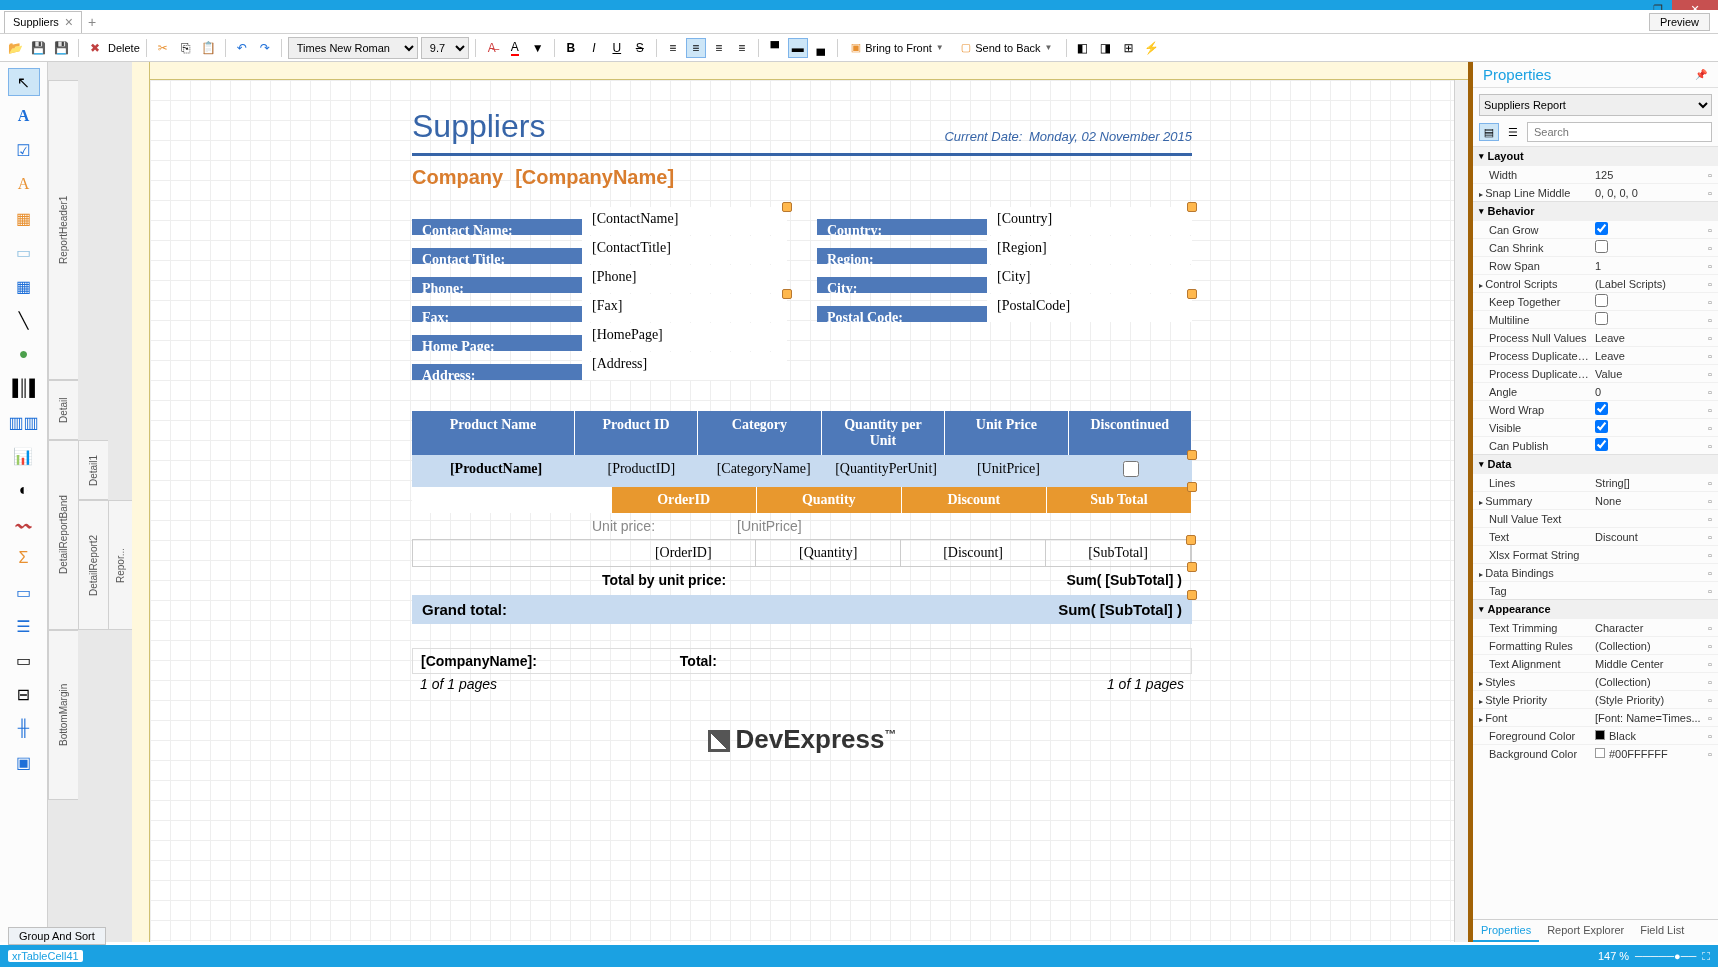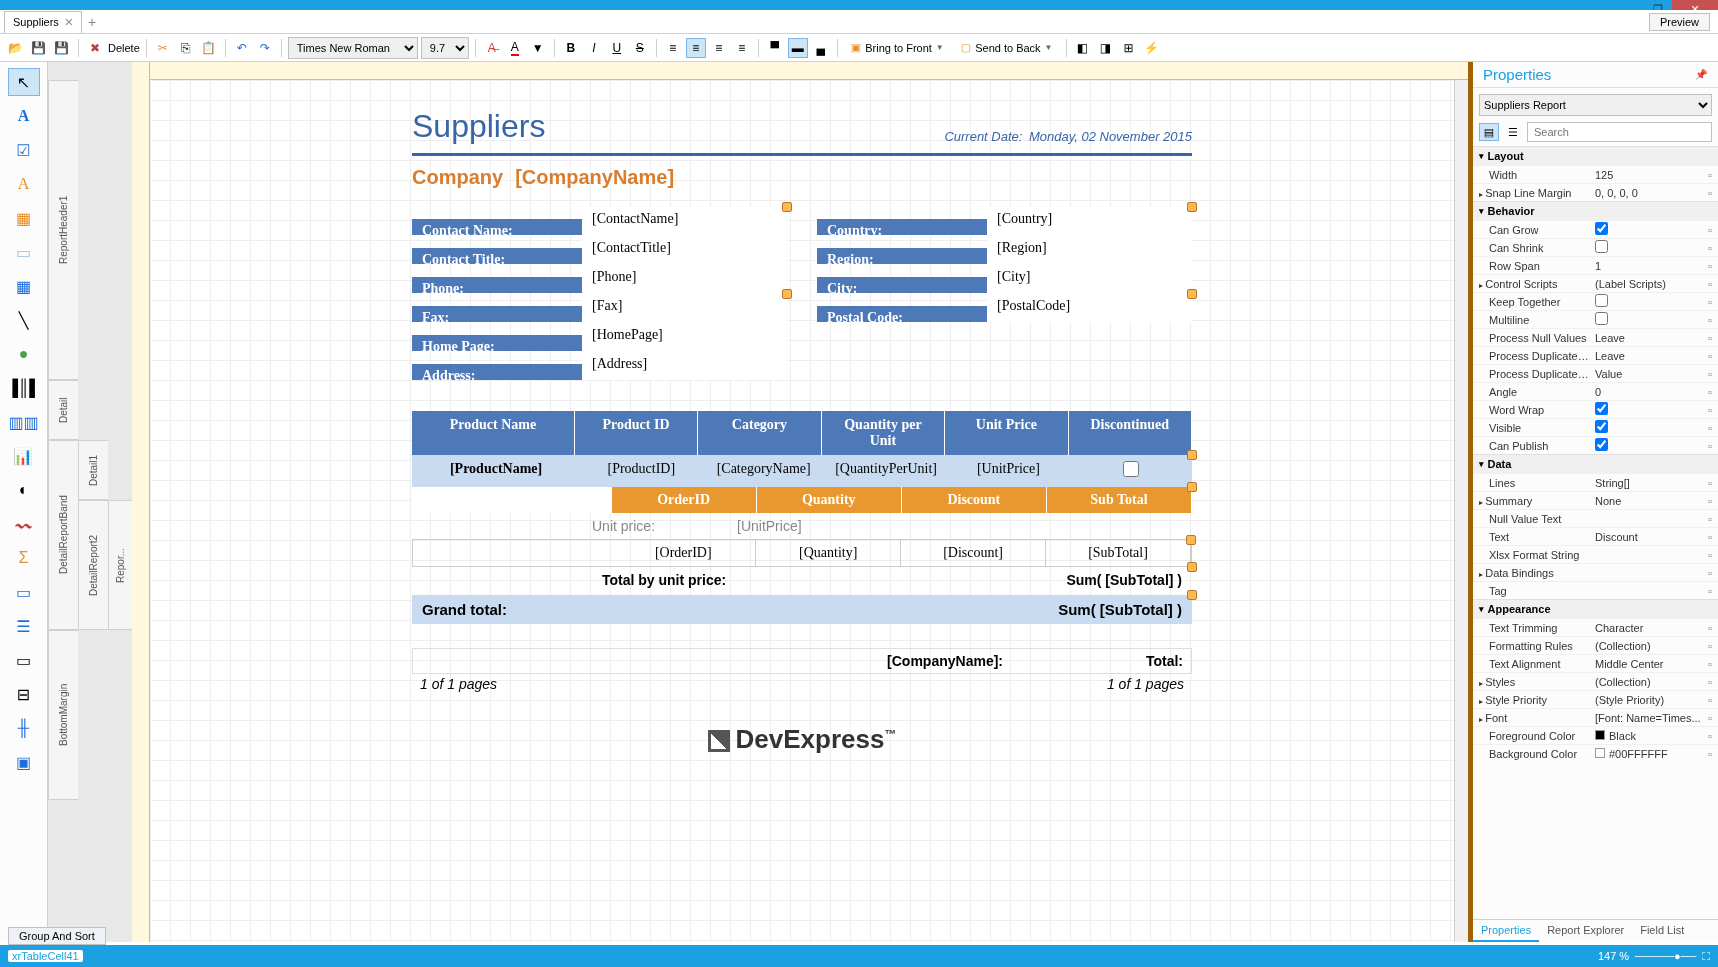--- a/index.html
+++ b/index.html
@@ -72,21 +72,21 @@
 .unit-row .lbl { width: 145px; }
 .order-row { display: flex; border: 1px solid #ccc; }
 .order-row > div { flex: 1; text-align: center; padding: 5px 4px; font-family: 'Times New Roman', serif; font-size: 14px; border-right: 1px solid #ccc; }
 .order-row .spacer { flex: 1.4; border: none; }
 .total-row { display: flex; padding: 5px 10px; font-weight: bold; font-family: 'Times New Roman', serif; font-size: 14px; }
 .total-row .lbl { flex: 1; }
 .total-row .val { width: 180px; text-align: right; }
 .grand-row { display: flex; padding: 6px 10px; font-weight: bold; font-family: 'Times New Roman', serif; font-size: 15px; background: #c8dbf0; margin-top: 2px; }
 .grand-row .lbl { flex: 1; }
 .grand-row .val { width: 180px; text-align: right; }
-.footer-row { display: flex; justify-content: flex-end; margin-top: 24px; font-family: 'Times New Roman', serif; font-size: 14px; border: 1px solid #ddd; }
+.footer-row { display: flex; justify-content: flex-start; margin-top: 24px; font-family: 'Times New Roman', serif; font-size: 14px; border: 1px solid #ddd; }
 .footer-row > div { padding: 4px 8px; }
 .pages-row { display: flex; justify-content: space-between; font-style: italic; font-family: 'Times New Roman', serif; font-size: 14px; padding: 2px 8px; }
 .logo { text-align: center; margin-top: 30px; font-size: 26px; font-weight: bold; color: #333; font-family: 'Arial', sans-serif; }
 .logo-box { display: inline-block; width: 22px; height: 22px; background: #555; margin-right: 6px; vertical-align: middle; position: relative; }
 .logo-box::after { content: ''; position: absolute; top: 3px; left: 3px; width: 16px; height: 16px; background: linear-gradient(45deg, #fff 50%, transparent 50%); }
 
 
 .props { width: 250px; background: #fcfcfc; border-left: 5px solid #a16207; display: flex; flex-direction: column; }
 .props-head { padding: 4px 10px; font-size: 15px; color: #1ba1e2; border-bottom: 1px solid #e0e0e0; display: flex; justify-content: space-between; align-items: center; }
 .props-pin { font-size: 10px; color: #888; cursor: pointer; }
@@ -401,21 +401,21 @@
       <input type="text" placeholder="Search" style="">
     </div>
     <div class="props-grid">
       <div class="prop-cat">Layout</div>
       <div class="prop-row">
           <div class="prop-name">Width</div>
           <div class="prop-val">125</div>
           <div class="prop-btn">▫</div>
         </div>
       <div class="prop-row">
-          <div class="prop-name exp">Snap Line Margin</div>
+          <div class="prop-name exp">Snap Line Middle</div>
           <div class="prop-val">0, 0, 0, 0</div>
           <div class="prop-btn">▫</div>
         </div>
 
       <div class="prop-cat">Behavior</div>
       <div class="prop-row">
           <div class="prop-name">Can Grow</div>
           <div class="prop-val"><input type="checkbox" checked="" style=""></div>
           <div class="prop-btn">▫</div>
         </div>

